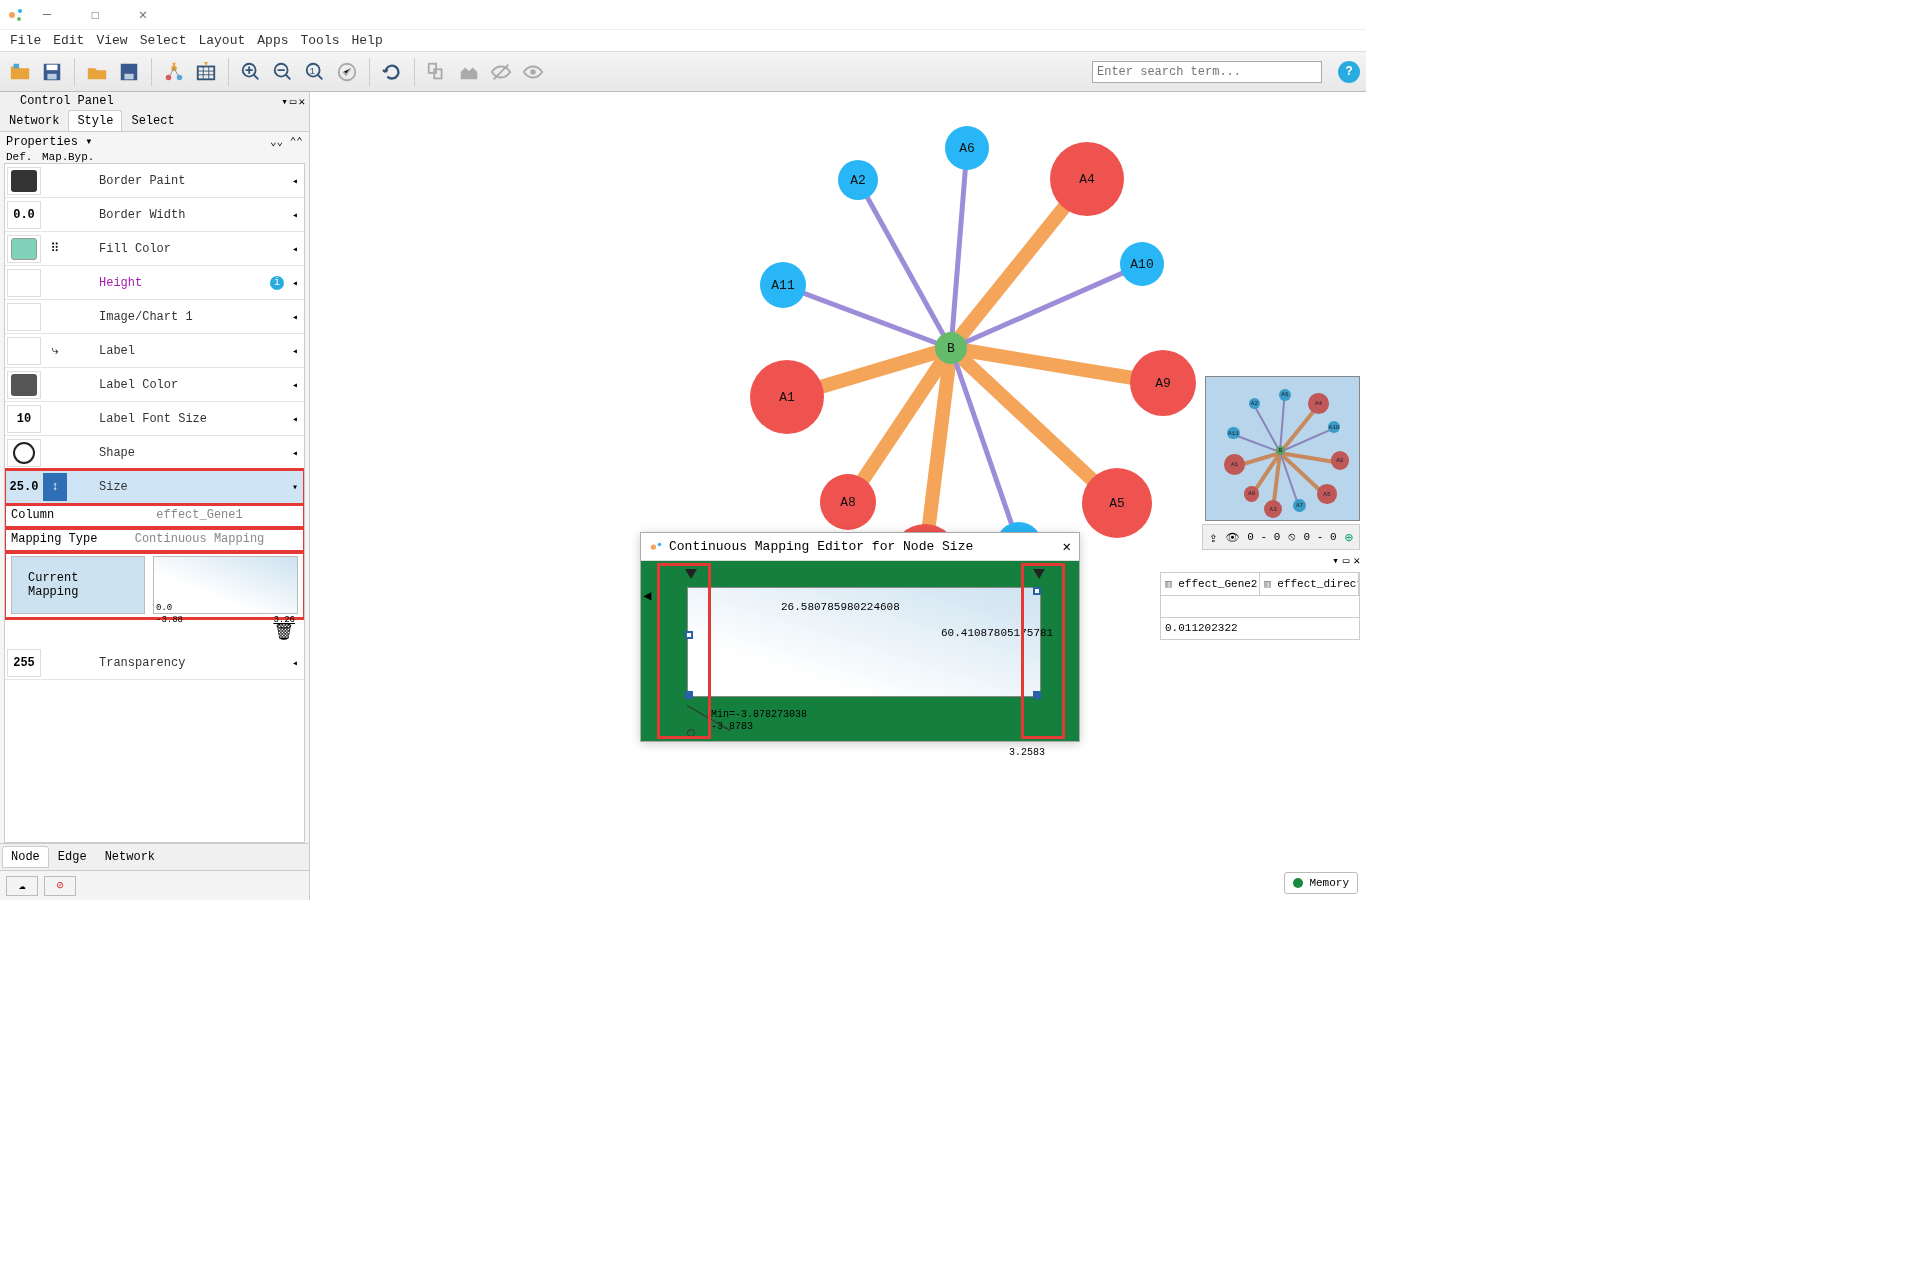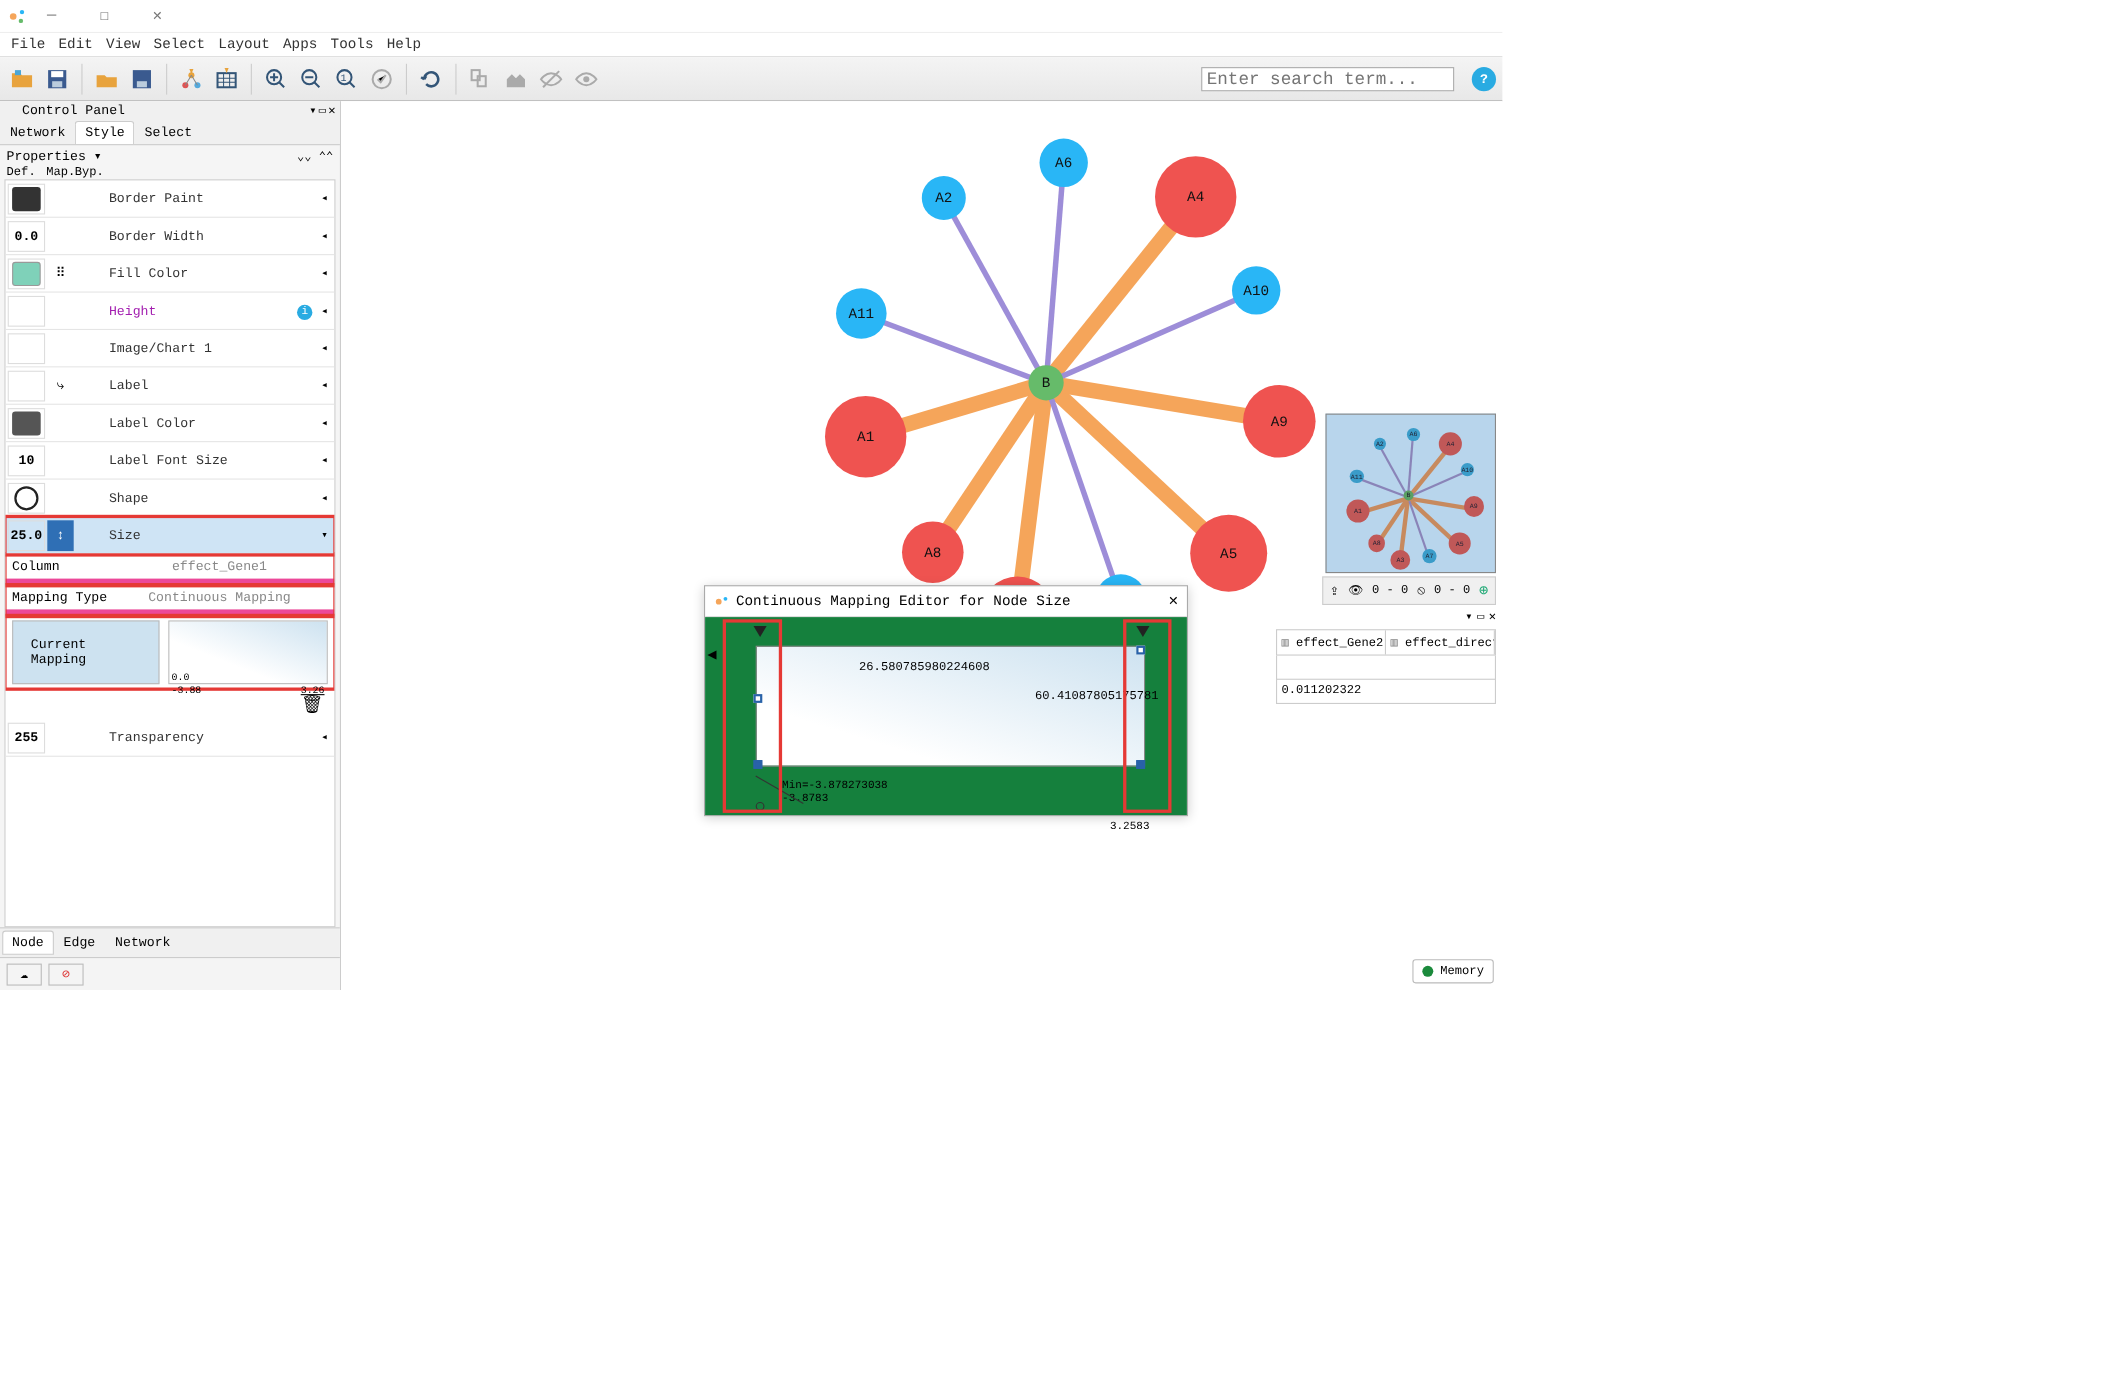--- a/index.html
+++ b/index.html
@@ -15,21 +15,21 @@
 
 .menubar { height: 22px; display: flex; align-items: center; padding: 0 4px; border-bottom: 1px solid #ddd; font-family: "Courier New", monospace; font-size: 13px; color: #333; }
 .menubar span { padding: 0 6px; }
 
 
 .toolbar { height: 40px; background: linear-gradient(#f4f4f4,#e8e8e8); border-bottom: 1px solid #bbb; display: flex; align-items: center; padding: 0 6px; gap: 4px; }
 .toolbar .sep { width: 1px; height: 28px; background: #ccc; margin: 0 4px; }
 .toolbar .btn { width: 28px; height: 28px; display:flex; align-items:center; justify-content:center; }
 .toolbar svg { width: 22px; height: 22px; }
 .toolbar .search { margin-left: auto; display:flex; align-items:center; gap:8px;}
-.toolbar .search input { width: 230px; height: 22px; border:1px solid #aaa; padding: 0 4px; font-family: "Courier New", monospace; font-size: 16px;}
+.toolbar .search input { width: 230px; height: 22px; border:1px solid #aaa; padding: 0 4px; font-family: "Courier New", monospace; font-size: 12px;}
 .toolbar .help { width:22px;height:22px; border-radius:50%; background:#29abe2; color:#fff; display:flex;align-items:center;justify-content:center; font-weight:bold; margin-left:8px;}
 
 
 .main { position: absolute; top: 92px; bottom: 0; left:0; right:0; display:flex; }
 .left { width: 310px; border-right: 1px solid #ccc; display:flex; flex-direction:column; background:#f5f5f5; }
 .right { flex:1; position:relative; background:#fff; }
 
 
 .cp-head { display:flex; align-items:center; padding: 2px 4px; font-family:"Courier New",monospace; font-size:12px; background:#f0f0f0;}
 .cp-head .lbl { flex:1;margin-left:16px;}
@@ -66,21 +66,21 @@
 .prow.selected .map { background:#2f6fb5; color:#fff;}
 
 .prow .swatch-black{width:26px;height:22px;background:#333;border-radius:3px;}
 .prow .swatch-teal{width:26px;height:22px;background:#7fd1b9;border-radius:3px;border:1px solid #999;}
 .prow .swatch-dark{width:26px;height:22px;background:#555;border-radius:3px;}
 .prow .swatch-circle{width:22px;height:22px;border:2px solid #222;border-radius:50%;}
 
 .red-box { outline: 3px solid #e53935; outline-offset: -1px; }
 
 .map-details { font-family:"Courier New",monospace; font-size:12px;}
-.map-details .mrow { display:flex; border-bottom:6px solid #ec4899; padding:4px 6px; align-items:center; min-height:24px;}
+.map-details .mrow { display:flex; border-bottom:2px solid #ec4899; padding:4px 6px; align-items:center; min-height:24px;}
 .map-details .mrow .k { width:90px;}
 .map-details .mrow .v { flex:1; text-align:center; color:#888;}
 .map-details .curmap { height:66px; display:flex; align-items:center; padding:4px 6px; gap:8px;}
 .map-details .curmap .box1 { width:134px; height:58px; background:#cde2f0; border:1px solid #bbb;}
 .map-details .curmap .grad { flex:1; height:58px; background:linear-gradient(to top right, #fff 0%, #fff 35%, #cde2f0 100%); border:1px solid #bbb; position:relative;}
 .trash-row { text-align:right; padding:4px 10px; font-size:16px;}
 
 .bottom-tabs { display:flex; border-top:1px solid #ccc; background:#f0f0f0; font-family:"Courier New",monospace; padding:2px;}
 .bottom-tabs .tab { padding:3px 8px; border:1px solid transparent;}
 .bottom-tabs .tab.active { background:#fff; border-color:#ccc; border-radius:3px 3px 0 0;}

